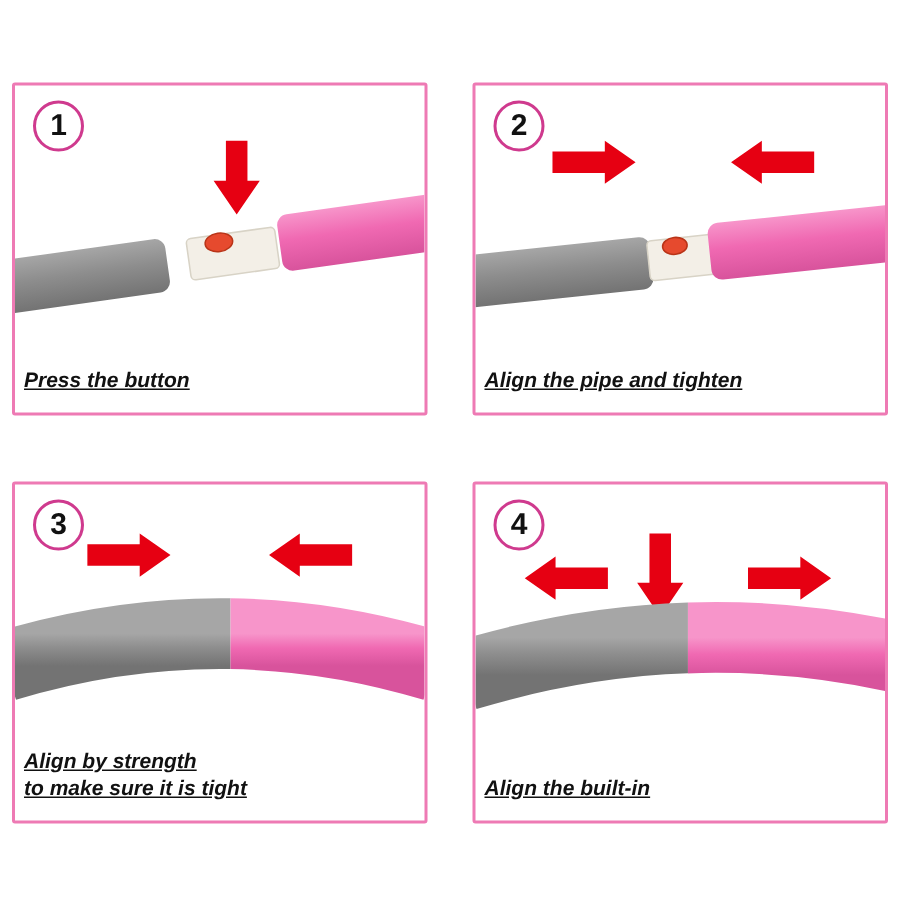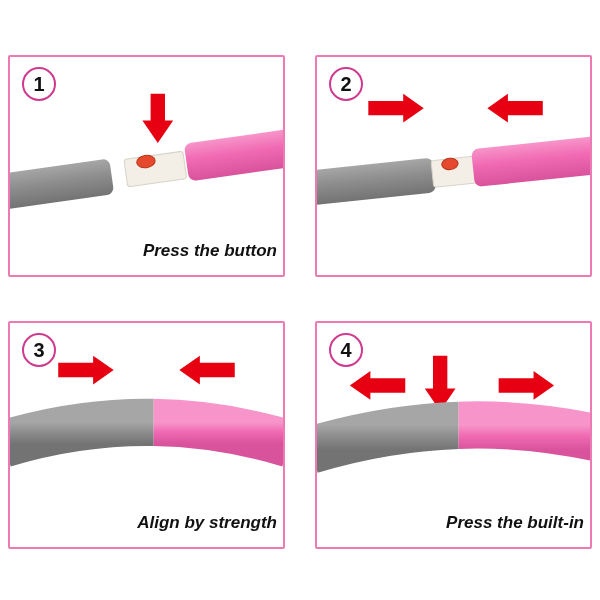--- a/index.html
+++ b/index.html
@@ -34,27 +34,28 @@
     display:flex; align-items:center; justify-content:center;
     font-weight:bold;
     font-size:20px;
     color:var(--text,#111);
     background:#fff;
     z-index:2;
   }
   .illus { width:100%; height:auto; display:block; margin-top:6px; }
   .caption {
     margin-top:auto;
-    text-align:right;
+    text-align:left;
     font-weight:bold;
     font-style:italic;
-    font-size:17px;
+    font-size:14px;
     line-height:1.3;
     color:var(--text,#111);
     padding:0 6px 13px 6px;
+    text-decoration:underline;
   }
   .arrow { fill:var(--arrow-red,#e60012); }
   .connector { fill:var(--connector-white,#f3efe7); stroke:var(--connector-edge,#d8d3c6); stroke-width:1; }
   .button { fill:var(--button-red,#e64a2e); stroke:var(--button-red-dark,#b93418); stroke-width:1; }
   .hoop { fill:none; stroke-width:46; }
 </style>
 </head>
 <body>
 
 <svg width="0" height="0" style="position:absolute" aria-hidden="true">
@@ -100,20 +101,23 @@
       <svg class="illus" viewBox="0 0 266 158" preserveAspectRatio="xMidYMid meet">
         <polygon class="arrow" points="50,37 84,37 84,30 104,44 84,58 84,51 50,51"></polygon>
         <polygon class="arrow" points="220,37 186,37 186,30 166,44 186,58 186,51 220,51"></polygon>
         <g transform="rotate(-6 133 103)">
           <rect x="-22" y="90" width="136" height="34" rx="7" fill="url(#grayGrad)"></rect>
           <rect class="connector" x="112" y="93" width="44" height="26" rx="3"></rect>
           <ellipse class="button" cx="130" cy="98" rx="8" ry="5.5"></ellipse>
           <rect x="152" y="86" width="136" height="37" rx="7" fill="url(#pinkGrad)"></rect>
         </g>
       </svg>
+      <div class="caption">
+        <div>Align the pipe and tighten</div>
+      </div>
     </section>
 
     <section class="panel">
       <div class="num-circle">
         <span>3</span>
       </div>
       <svg class="illus" viewBox="0 0 266 150" preserveAspectRatio="xMidYMid meet">
         <defs>
           <clipPath id="clipL3">
               <rect x="-10" y="0" width="150" height="150"></rect>
@@ -122,20 +126,21 @@
               <rect x="140" y="0" width="140" height="150"></rect>
             </clipPath>
         </defs>
         <polygon class="arrow" points="47,33 81,33 81,26 101,40 81,54 81,47 47,47"></polygon>
         <polygon class="arrow" points="219,33 185,33 185,26 165,40 185,54 185,47 219,47"></polygon>
         <path class="hoop" d="M -6,112 Q 133,70 272,112" stroke="url(#grayGrad)" clip-path="url(#clipL3)"></path>
         <path class="hoop" d="M -6,112 Q 133,70 272,112" stroke="url(#pinkGrad)" clip-path="url(#clipR3)"></path>
       </svg>
       <div class="caption">
         <div>Align by strength</div>
+        <div>to make sure it is tight</div>
       </div>
     </section>
 
     <section class="panel">
       <div class="num-circle">
         <span>4</span>
       </div>
       <svg class="illus" viewBox="0 0 266 150" preserveAspectRatio="xMidYMid meet">
         <defs>
           <clipPath id="clipL4">
@@ -145,18 +150,18 @@
               <rect x="138" y="0" width="142" height="150"></rect>
             </clipPath>
         </defs>
         <polygon class="arrow" points="86,48 52,48 52,41 32,55 52,69 52,62 86,62"></polygon>
         <polygon class="arrow" points="113,26 127,26 127,58 135,58 120,80 105,58 113,58"></polygon>
         <polygon class="arrow" points="177,48 211,48 211,41 231,55 211,69 211,62 177,62"></polygon>
         <path class="hoop" d="M -6,118 Q 133,76 272,106" stroke="url(#grayGrad)" clip-path="url(#clipL4)"></path>
         <path class="hoop" d="M -6,118 Q 133,76 272,106" stroke="url(#pinkGrad)" clip-path="url(#clipR4)"></path>
       </svg>
       <div class="caption">
-        <div>Press the built-in</div>
+        <div>Align the built-in</div>
       </div>
     </section>
 
   </div>
 </div>
 
 </body></html>

